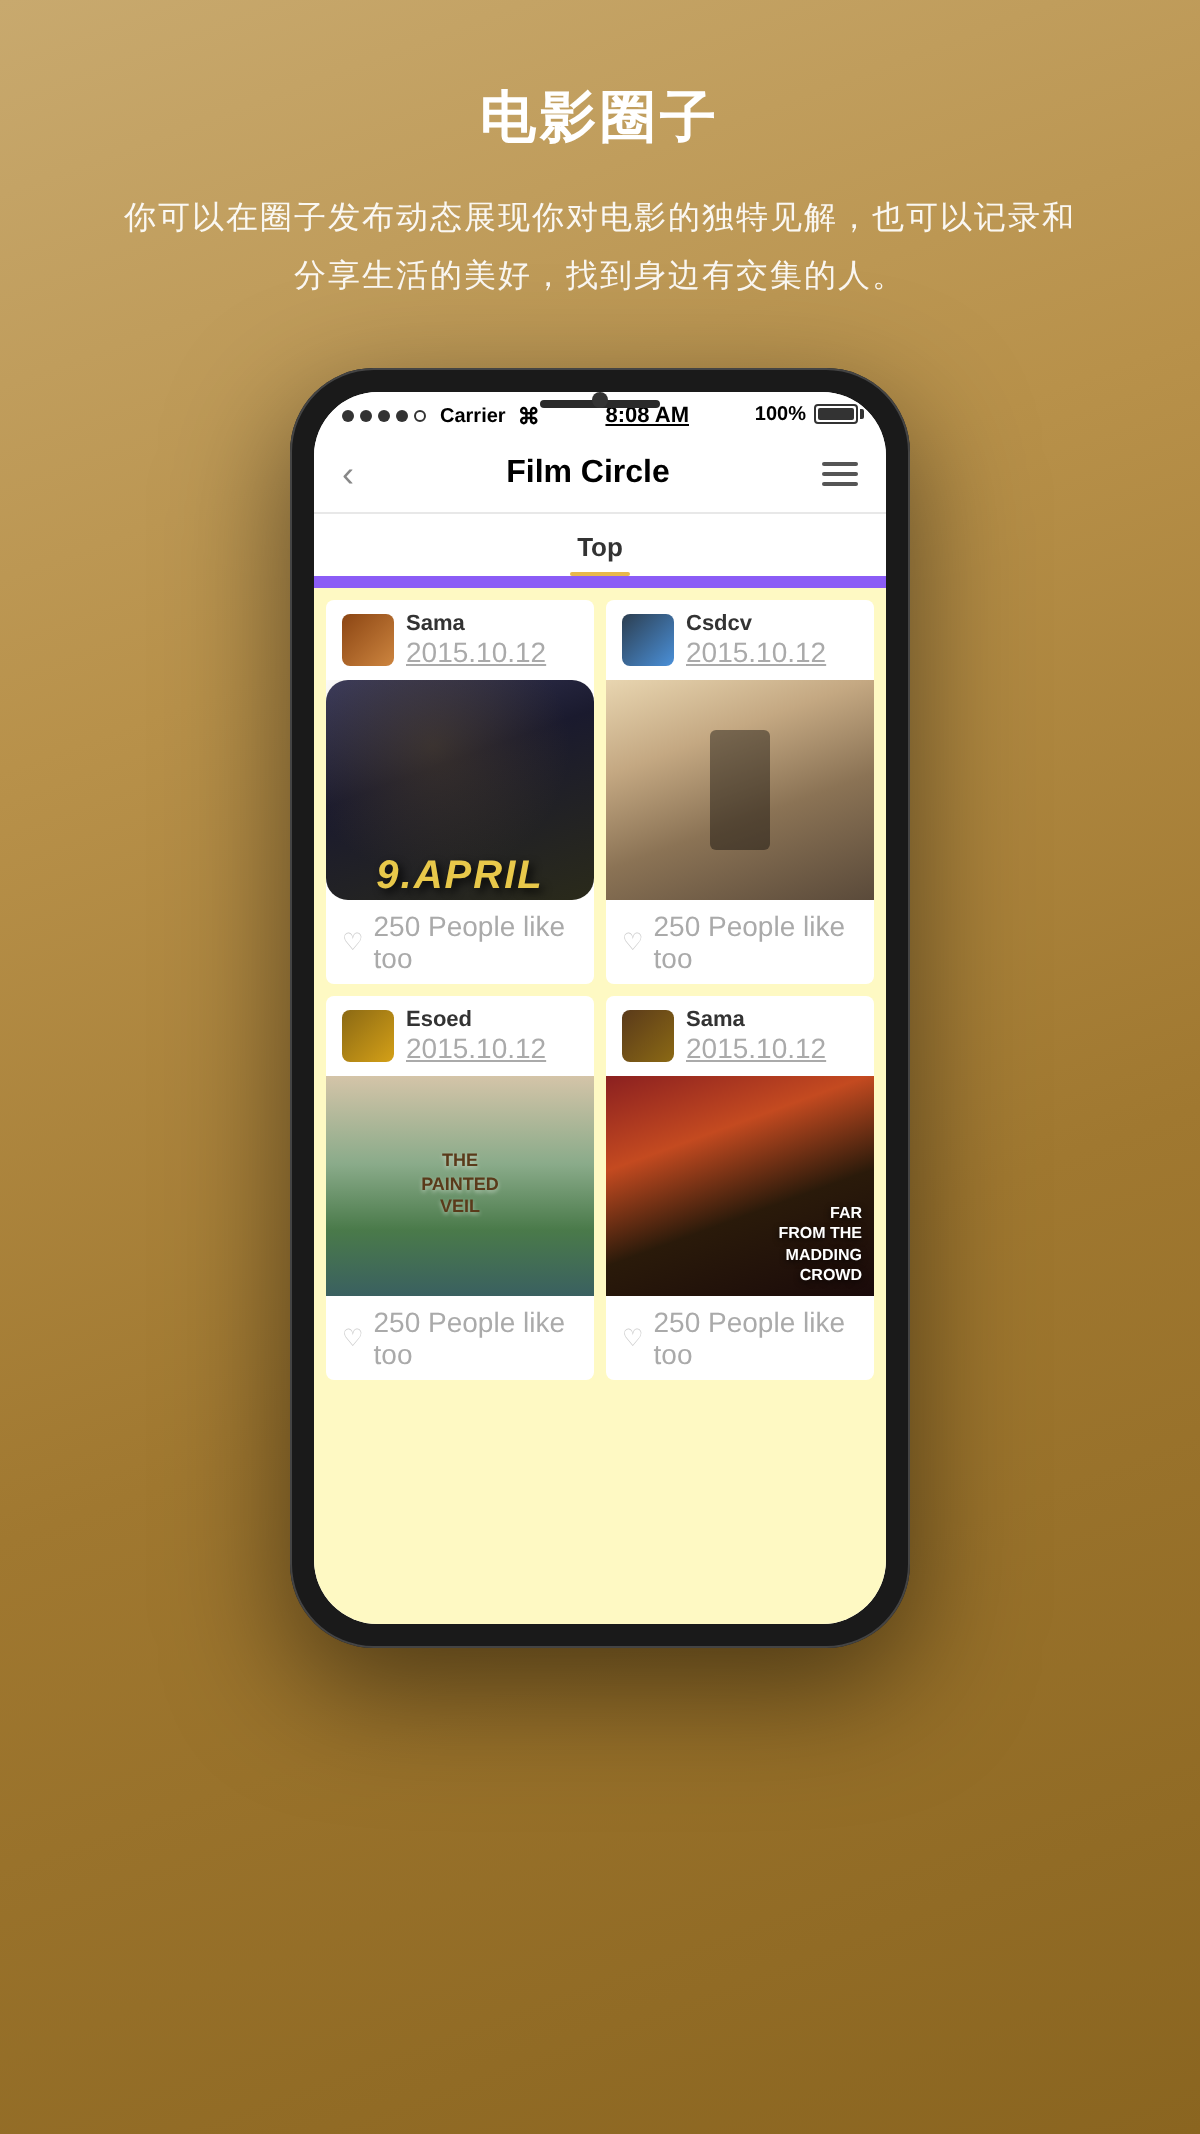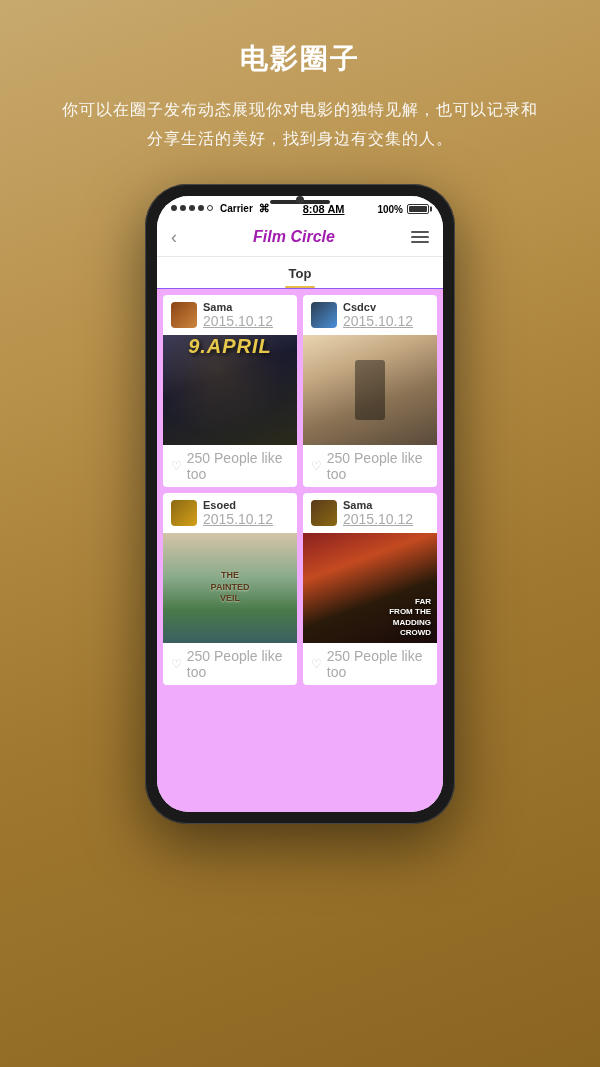--- a/index.html
+++ b/index.html
@@ -75,21 +75,21 @@
       overflow: hidden;
       display: flex;
       flex-direction: column;
     }
 
     
     .status-bar {
       background: #fff;
       display: flex;
       justify-content: space-between;
-      align-items: flex-end;
+      align-items: flex-start;
       padding: 6px 14px 4px;
       font-size: 10px;
       font-weight: 600;
       flex-shrink: 0;
     }
     .status-left { display: flex; align-items: center; gap: 3px; }
     .status-dot {
       width: 6px; height: 6px;
       border-radius: 50%;
       background: #333;
@@ -123,29 +123,29 @@
     .nav-bar {
       background: #fff;
       display: flex;
       justify-content: space-between;
       align-items: center;
       padding: 8px 14px;
       border-bottom: 1px solid #e8e8e8;
       flex-shrink: 0;
     }
     .nav-back { font-size: 18px; color: #888; }
-    .nav-title { font-size: 16px; font-weight: 600; color: #a21caf; font-style: italic; }
+    .nav-title { font-size: 16px; font-weight: 600; color: #000000; }
     .nav-menu { display: flex; flex-direction: column; gap: 3px; }
     .nav-menu-line { width: 18px; height: 2px; background: #555; border-radius: 1px; }
 
     
     .tabs {
       background: #fff;
       display: flex;
-      border-bottom: 1px solid #8b5cf6;
+      border-bottom: 6px solid #8b5cf6;
       flex-shrink: 0;
     }
     .tab {
       flex: 1;
       text-align: center;
       padding: 9px 0 7px;
       font-size: 13px;
       color: #999;
       position: relative;
       cursor: pointer;
@@ -163,21 +163,21 @@
       width: 30px;
       height: 2px;
       background: #e8b84b;
       border-radius: 1px;
     }
 
     
     .content {
       flex: 1;
       overflow-y: auto;
-      background: #f0abfc;
+      background: #fef9c3;
     }
     .content::-webkit-scrollbar { display: none; }
 
     
     .post-grid {
       display: grid;
       grid-template-columns: 1fr 1fr;
       gap: 6px;
       padding: 6px;
     }
@@ -212,23 +212,24 @@
       height: 110px;
       position: relative;
       overflow: hidden;
     }
 
     
     .poster-9april {
       background: linear-gradient(160deg, #3a3a5c 0%, #1a1a2e 40%, #2a2a1a 100%);
       width: 100%; height: 100%;
       display: flex;
-      align-items: flex-start;
+      align-items: flex-end;
       justify-content: center;
       position: relative;
+      border-radius: 11px;
     }
     .poster-9april::before {
       content: '';
       position: absolute;
       inset: 0;
       background: radial-gradient(ellipse at 40% 30%, rgba(100,80,40,0.4) 0%, transparent 60%);
     }
     .poster-text {
       font-size: 20px;
       font-weight: 900;

